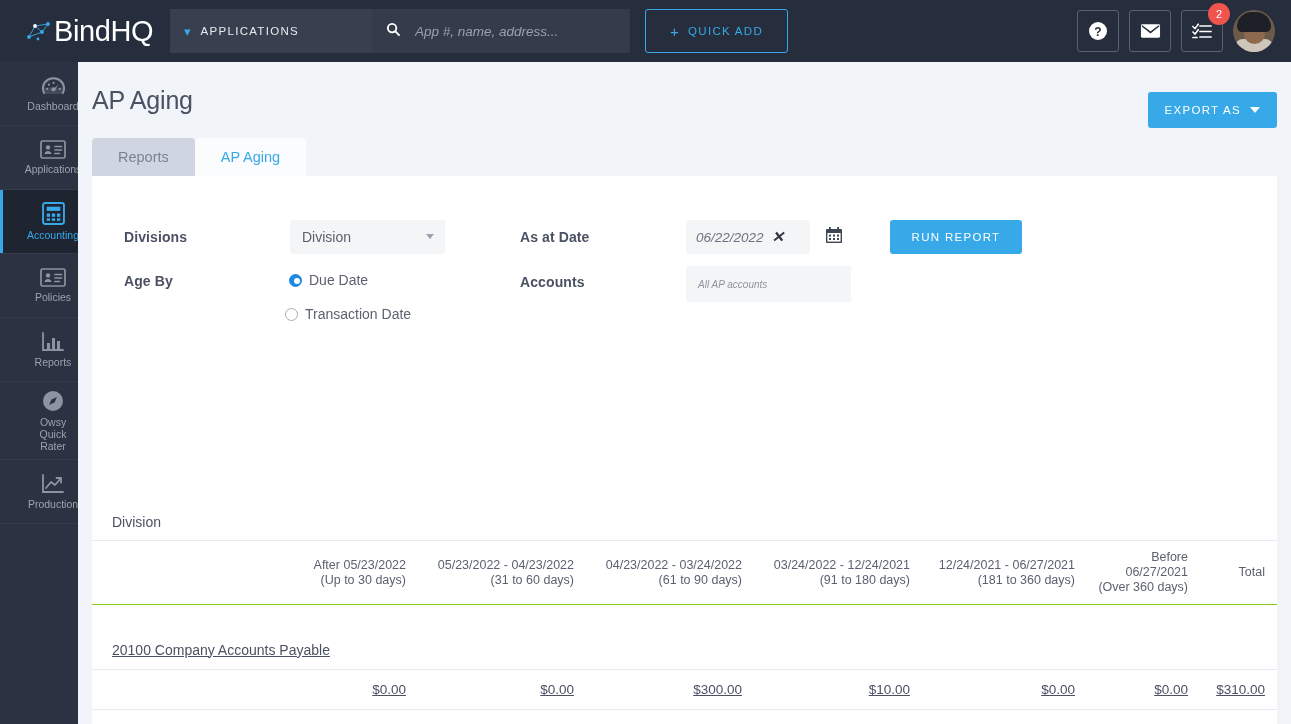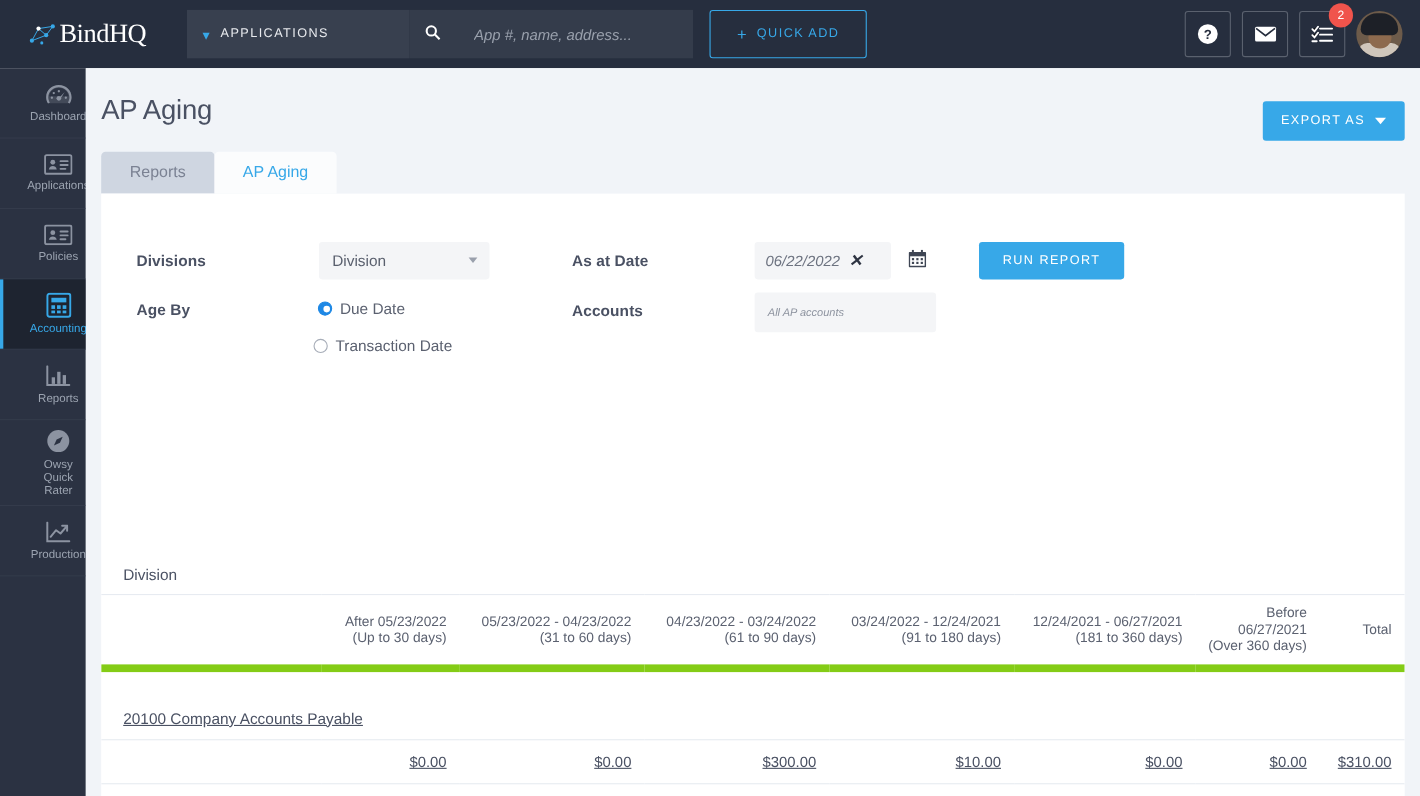--- a/index.html
+++ b/index.html
@@ -16,38 +16,38 @@
   #topbar {
     position: absolute; left: 0; top: 0; width: 1291px; height: 62px;
     background: #262e3e;
     display: flex; align-items: center;
   }
   #logo-wrap {
     width: 170px; height: 62px; display: flex; align-items: center;
     padding-left: 26px;
   }
   .logo-text {
-    color: #ffffff; font-size: 24px; letter-spacing: -0.4px;
-    font-weight: 400; font-family: Liberation Serif, serif;
+    color: #ffffff; font-size: 29px; letter-spacing: -0.4px;
+    font-weight: 400; font-family: Liberation Sans, sans-serif;
   }
   .logo-mark { width: 26px; height: 22px; margin-right: 2px; flex: none; }
 
   #appsel {
     width: 202px; height: 44px; background: #38404f;
     display: flex; align-items: center; padding-left: 14px; gap: 10px;
     cursor: pointer;
   }
   #appsel .chev { color: #37a8e8; font-size: 13px; line-height: 1; }
   #appsel .lbl {
     color: #e8eaee; font-size: 11.5px; letter-spacing: 1.3px; font-weight: 400;
   }
 
   #searchbox {
     width: 258px; height: 44px; background: #343c4b;
-    display: flex; align-items: center; padding: 0 14px; gap: 28px;
+    display: flex; align-items: center; padding: 0 14px; gap: 12px;
   }
   #searchbox .sicon { color: #fff; font-size: 14px; }
   #searchbox input {
     border: 0; background: transparent; outline: none; width: 100%;
     color: #cfd3da; font-size: 13.5px; font-style: italic;
     font-family: "Liberation Sans", sans-serif;
   }
   #searchbox input::placeholder { color: #9aa1ad; font-style: italic; }
 
   #quickadd {
@@ -326,48 +326,48 @@
         <circle cx="8" cy="7.5" r="2.2" fill="currentColor" stroke="none"></circle>
         <path d="M4.4 14c.5-2 1.9-3 3.6-3s3.1 1 3.6 3" fill="currentColor" stroke="none"></path>
         <path d="M15 6.5 H21.5" stroke-linecap="round"></path>
         <path d="M15 10 H21.5" stroke-linecap="round"></path>
         <path d="M15 13.5 H19.5" stroke-linecap="round"></path>
       </svg>
     </span>
     <span class="nlabel">Applications</span>
   </div>
 
-  <div class="navitem">
-    <span class="nicon">
-      <svg width="26" height="19" viewBox="0 0 26 19" fill="none" stroke="currentColor" stroke-width="1.7">
-        <rect x="1" y="1" width="24" height="17" rx="1.5"></rect>
-        <circle cx="8" cy="7.5" r="2.2" fill="currentColor" stroke="none"></circle>
-        <path d="M4.4 14c.5-2 1.9-3 3.6-3s3.1 1 3.6 3" fill="currentColor" stroke="none"></path>
-        <path d="M15 6.5 H21.5" stroke-linecap="round"></path>
-        <path d="M15 10 H21.5" stroke-linecap="round"></path>
-        <path d="M15 13.5 H19.5" stroke-linecap="round"></path>
-      </svg>
-    </span>
-    <span class="nlabel">Policies</span>
-  </div>
-
   <div class="navitem active">
     <span class="nicon">
       <svg width="23" height="23" viewBox="0 0 22 22" fill="none" stroke="currentColor" stroke-width="1.8">
         <rect x="1" y="1" width="20" height="20" rx="2"></rect>
         <rect x="4.5" y="4.5" width="13" height="4" fill="currentColor" stroke="none"></rect>
         <rect x="4.5" y="11" width="3.2" height="3.2" fill="currentColor" stroke="none"></rect>
         <rect x="9.4" y="11" width="3.2" height="3.2" fill="currentColor" stroke="none"></rect>
         <rect x="14.3" y="11" width="3.2" height="3.2" fill="currentColor" stroke="none"></rect>
         <rect x="4.5" y="15.6" width="3.2" height="2.4" fill="currentColor" stroke="none"></rect>
         <rect x="9.4" y="15.6" width="3.2" height="2.4" fill="currentColor" stroke="none"></rect>
         <rect x="14.3" y="15.6" width="3.2" height="2.4" fill="currentColor" stroke="none"></rect>
       </svg>
     </span>
     <span class="nlabel">Accounting</span>
+  </div>
+
+  <div class="navitem">
+    <span class="nicon">
+      <svg width="26" height="19" viewBox="0 0 26 19" fill="none" stroke="currentColor" stroke-width="1.7">
+        <rect x="1" y="1" width="24" height="17" rx="1.5"></rect>
+        <circle cx="8" cy="7.5" r="2.2" fill="currentColor" stroke="none"></circle>
+        <path d="M4.4 14c.5-2 1.9-3 3.6-3s3.1 1 3.6 3" fill="currentColor" stroke="none"></path>
+        <path d="M15 6.5 H21.5" stroke-linecap="round"></path>
+        <path d="M15 10 H21.5" stroke-linecap="round"></path>
+        <path d="M15 13.5 H19.5" stroke-linecap="round"></path>
+      </svg>
+    </span>
+    <span class="nlabel">Policies</span>
   </div>
 
 
   <div class="navitem">
     <span class="nicon">
       <svg width="24" height="20" viewBox="0 0 24 20" fill="none" stroke="currentColor" stroke-width="1.8">
         <path d="M2 1 V18 H22" stroke-linecap="round"></path>
         <rect x="6" y="11" width="3" height="6" fill="currentColor" stroke="none"></rect>
         <rect x="11" y="6" width="3" height="11" fill="currentColor" stroke="none"></rect>
         <rect x="16" y="9" width="3" height="8" fill="currentColor" stroke="none"></rect>
@@ -477,21 +477,21 @@
           <col style="width:200px">
             <col style="width:126px">
             <col style="width:168px">
           <col style="width:168px">
             <col style="width:168px">
             <col style="width:165px">
           <col style="width:113px">
             <col style="width:77px">
         </colgroup>
         <thead>
-          <tr style="border-top:1px solid #e7ebf1; border-bottom:7px solid #84cc16;">
+          <tr style="border-top:1px solid #e7ebf1; border-bottom:1px solid #84cc16;">
             <th></th>
             <th>
               <span>After 05/23/2022</span>
               <span class="l2">(Up to 30 days)</span>
             </th>
             <th>
               <span>05/23/2022 - 04/23/2022</span>
               <span class="l2">(31 to 60 days)</span>
             </th>
             <th>

